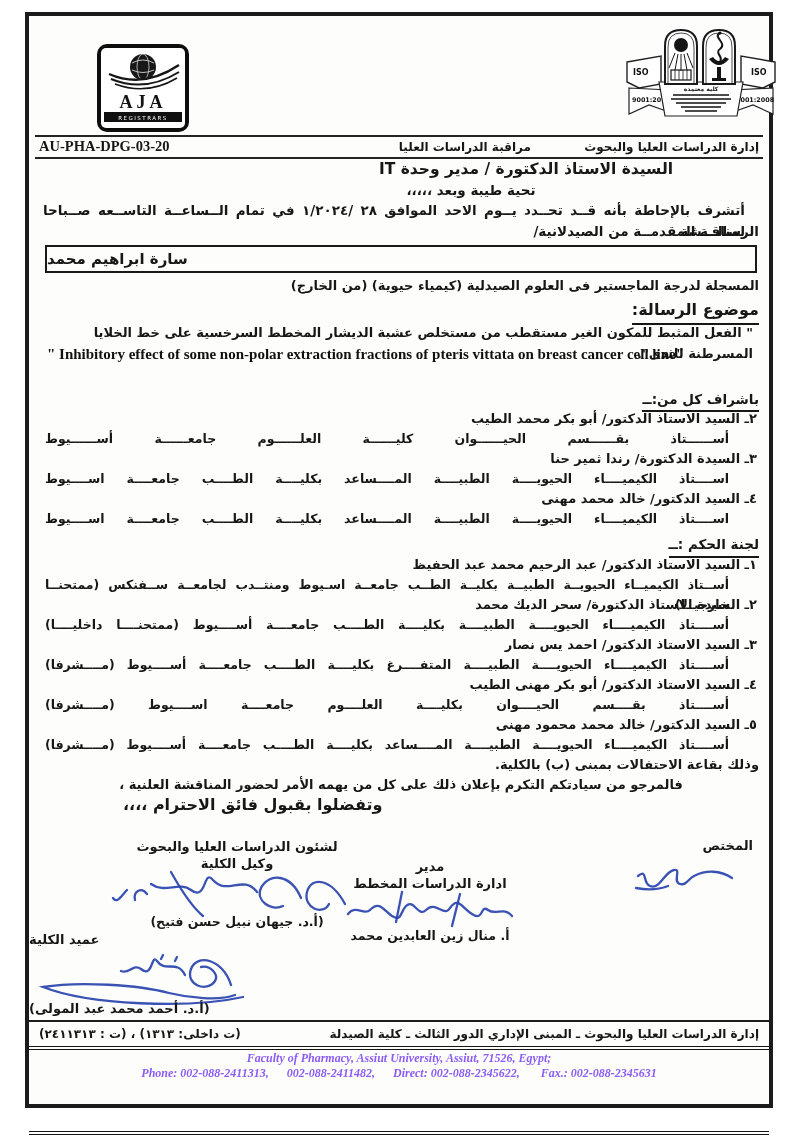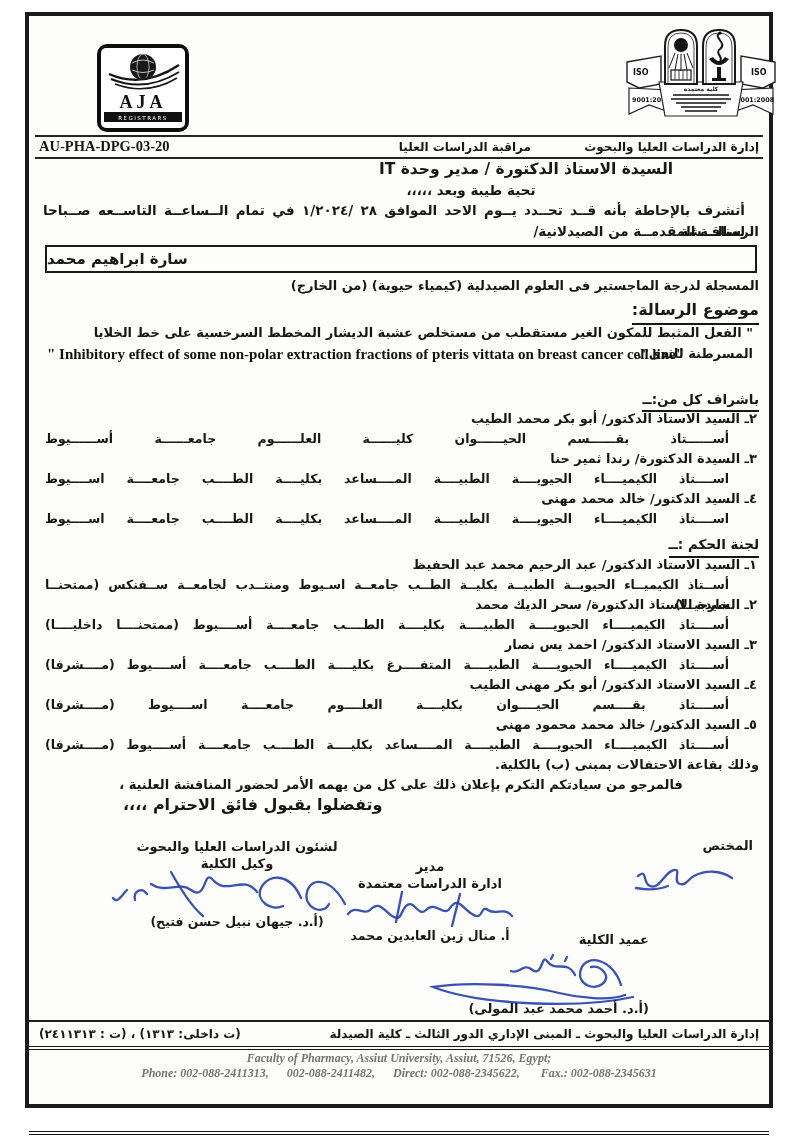--- a/index.html
+++ b/index.html
@@ -48,33 +48,33 @@
   .spec{position:absolute;right:16px;top:4px;font-size:13px;text-align:right;}
   .spec-sig{position:absolute;right:26px;top:22px;}
   .dir{position:absolute;left:296px;top:24px;width:210px;text-align:center;}
   .dir .t{font-size:13px;line-height:17px;}
   .dir-sig{margin:-4px 0 -8px 0;}
   .dir .n{font-size:12.5px;}
   .vice{position:absolute;left:88px;top:4px;width:240px;text-align:center;}
   .vice .t{font-size:13px;line-height:17px;}
   .vice-sig{position:absolute;left:-10px;top:26px;}
   .vice .n{font-size:12.5px;margin-top:42px;}
-  .dean{position:absolute;left:0;right:120px;top:98px;text-align:right;padding-left:28px;}
+  .dean{position:absolute;left:0;right:120px;top:98px;text-align:left;}
   .dean .t{font-size:13px;}
   .dean-sig{margin:2px 0 -10px 0;}
   .dean .n{font-size:13px;}
   .sig svg path{stroke:#2943ac;stroke-width:2.3;fill:none;stroke-linecap:round;opacity:.92;}
   
   .footer{position:absolute;left:0;right:0;top:1004px;bottom:0;}
   .f-ar{display:flex;justify-content:space-between;align-items:center;direction:rtl;
         border-top:2px solid #1d1d1d;height:24px;padding:0 10px;}
   .f-ar .addr{font-size:12px;font-weight:bold;}
   .f-ar .tel{font-size:12px;font-weight:bold;}
   .f-en{border-top:4px double #151515;text-align:center;font-family:"Liberation Serif",serif;
-        font-style:italic;font-weight:bold;font-size:12px;line-height:15px;padding:1px 0 2px 0;color:#737373;}
+        font-style:italic;font-weight:bold;font-size:12px;line-height:15px;padding:1px 0 2px 0;color:#8b5cf6;}
   .f-en .ph{white-space:pre;}
   .f-email{border-top:4px double #151515;direction:ltr;text-align:right;font-size:12.5px;
            font-weight:bold;padding:4px 0 0 12px;color:#4c1d95;margin-top:48px;}
 </style>
 </head>
 <body>
 
 <div class="page">
 
   <div class="aja">
@@ -191,21 +191,21 @@
     <div class="spec">المختص</div>
     <div class="spec-sig sig">
       <svg width="115" height="46" viewBox="0 0 115 46">
         <path d="M104,22 C92,14 78,14 66,20 C60,23 58,30 52,28 C44,26 54,12 46,14 C36,16 32,34 22,30 C14,27 20,12 10,20"></path>
         <path d="M40,30 C30,34 18,34 8,32"></path>
       </svg>
     </div>
 
     <div class="dir">
       <div class="t">مدير</div>
-      <div class="t">ادارة الدراسات معتمدة</div>
+      <div class="t">ادارة الدراسات المخطط</div>
       <div class="dir-sig sig">
         <svg width="180" height="44" viewBox="0 0 180 44">
           <path d="M172,28 C164,18 156,28 148,22 C140,16 144,34 132,26 C122,20 118,8 110,20 C104,30 96,12 86,22 C78,30 74,10 66,18 C60,24 62,34 52,28 C44,23 40,12 30,22 C24,28 16,16 8,26"></path>
           <path d="M120,6 L112,38"></path>
           <path d="M62,4 L56,34"></path>
         </svg>
       </div>
       <div class="n">أ. منال زين العابدين محمد</div>
     </div>
 

